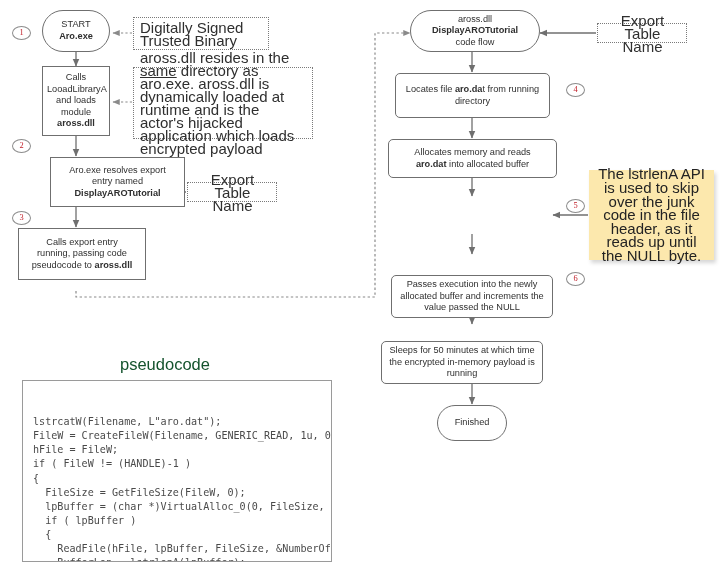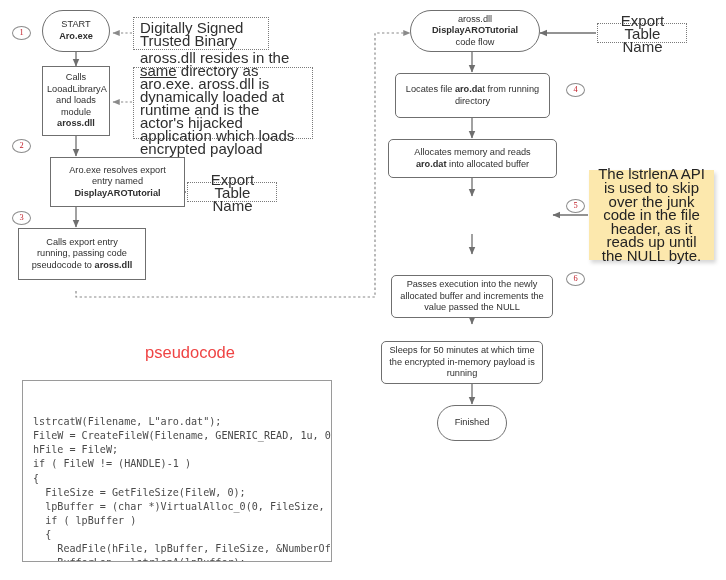--- a/index.html
+++ b/index.html
@@ -103,25 +103,25 @@
     display: flex;
     align-items: center;
     justify-content: center;
     font-family: "Liberation Serif", serif;
   }
 
   
   #pseudocode-title {
     position: absolute;
     left: 120px;
-    top: 343px;
+    top: 355px;
     width: 140px;
-    text-align: center;
+    text-align: left;
     font-size: 16.5px;
-    color: #ef4444;
+    color: #14532d;
     font-family: "Liberation Sans", sans-serif;
   }
   #pseudocode-box {
     position: absolute;
     left: 22px;
     top: 380px;
     width: 310px;
     height: 182px;
     box-sizing: border-box;
     border: 1.1px solid #9a9a9a;

